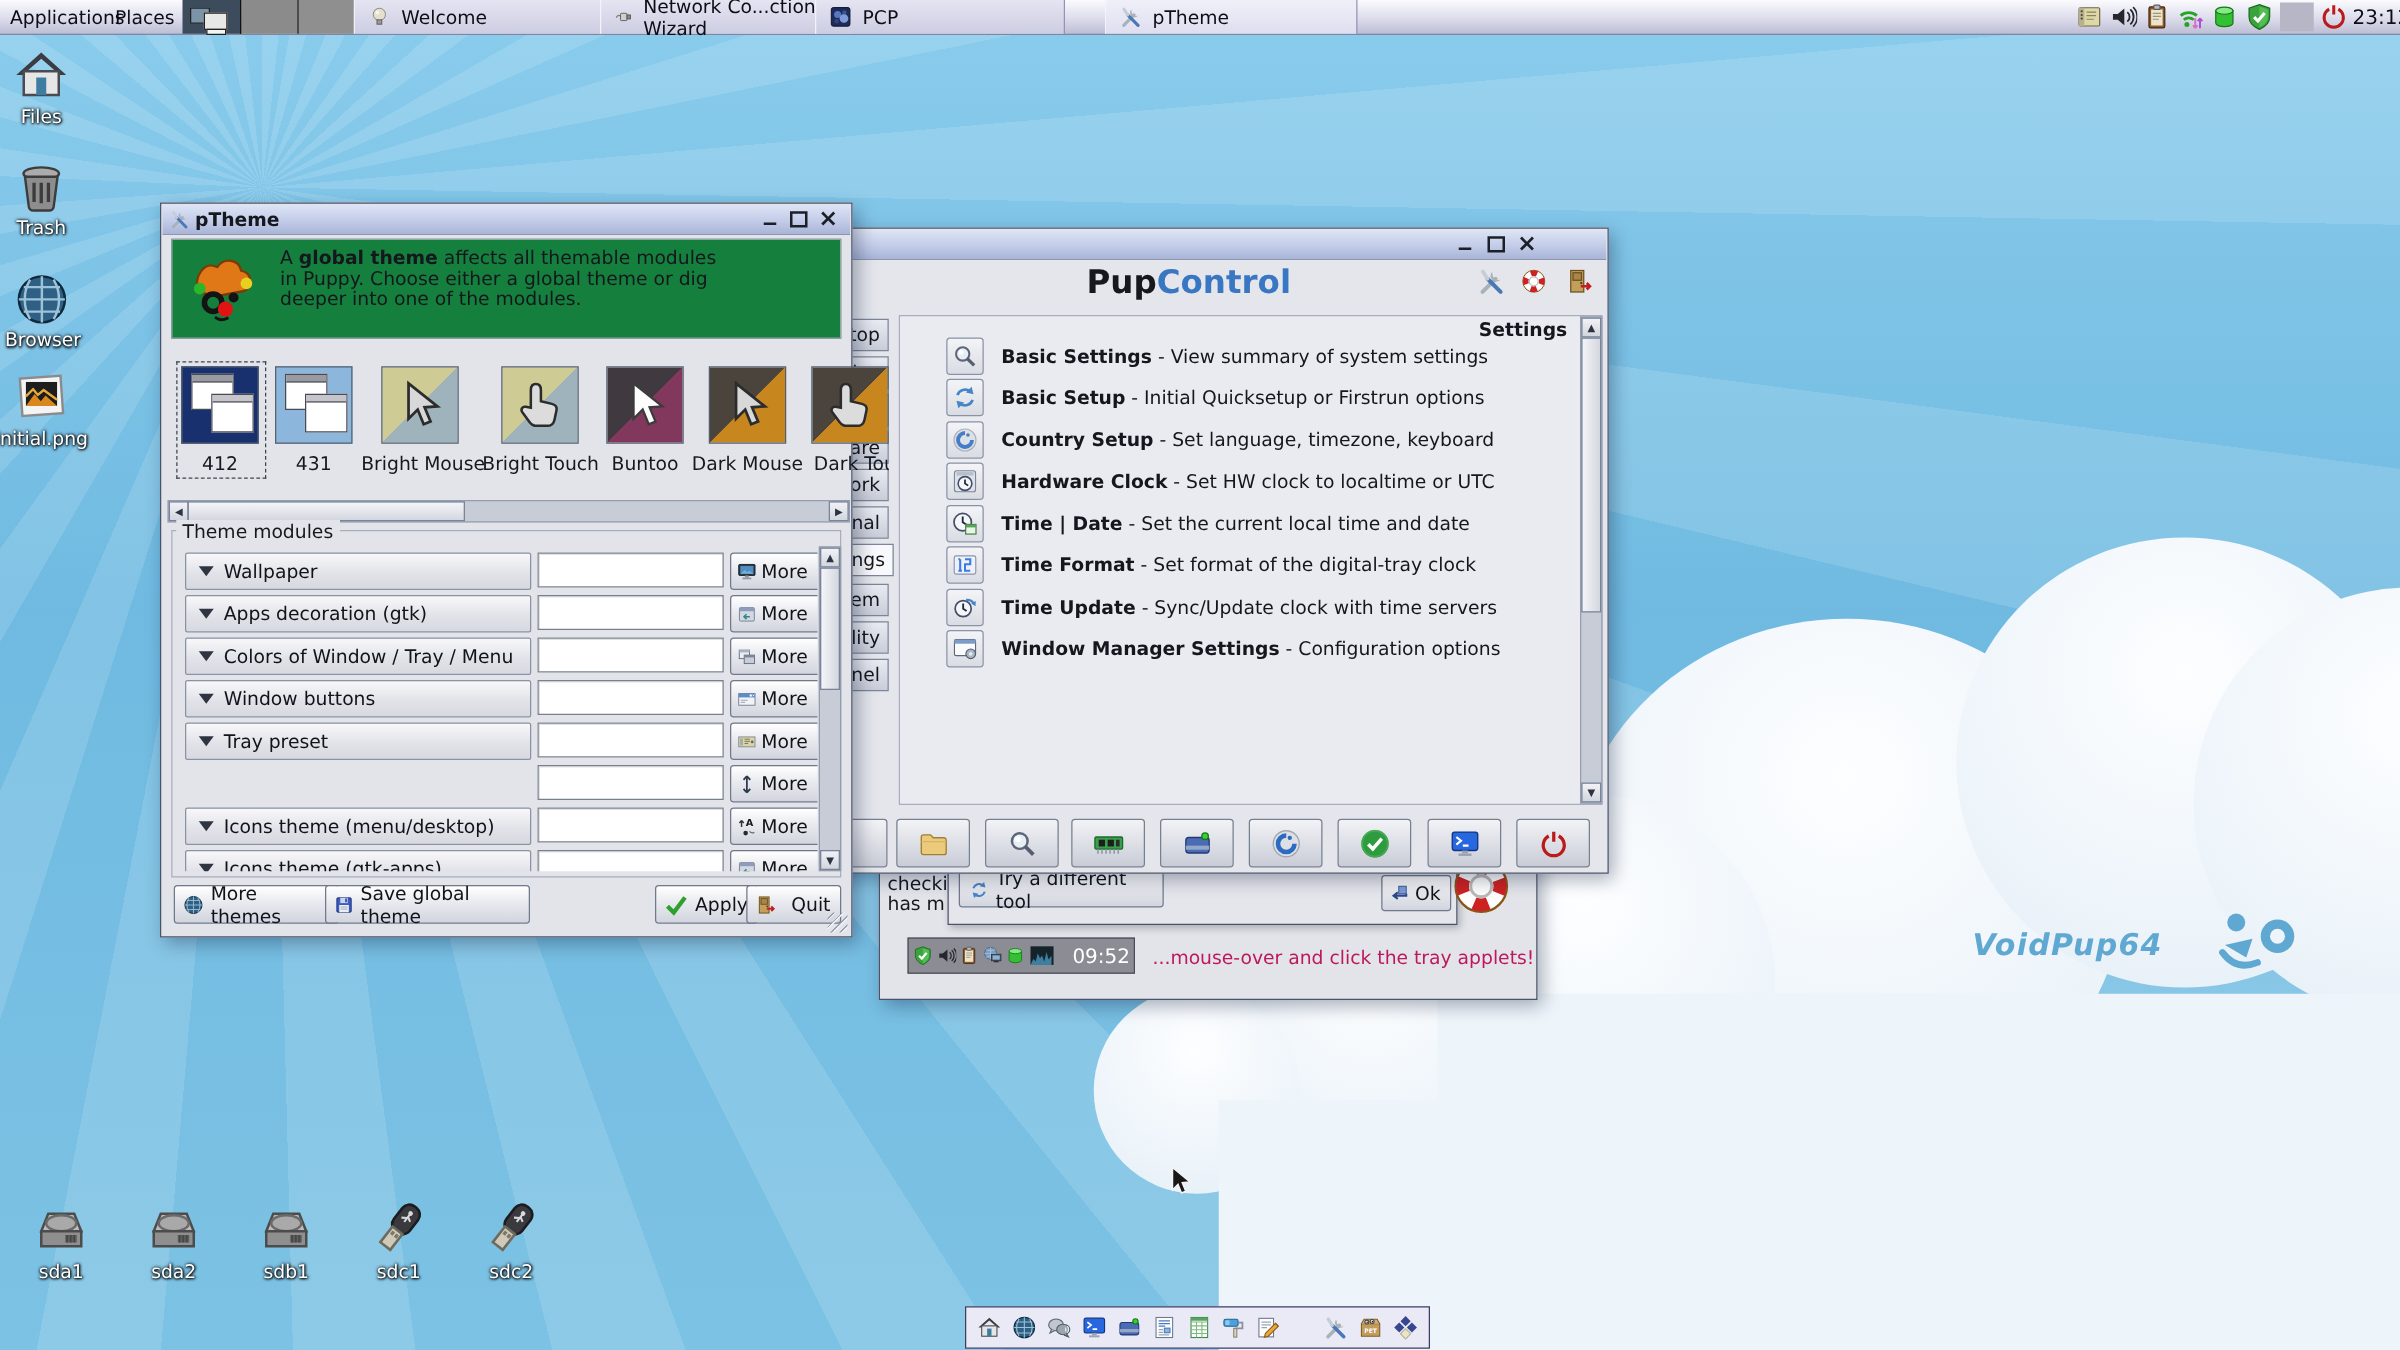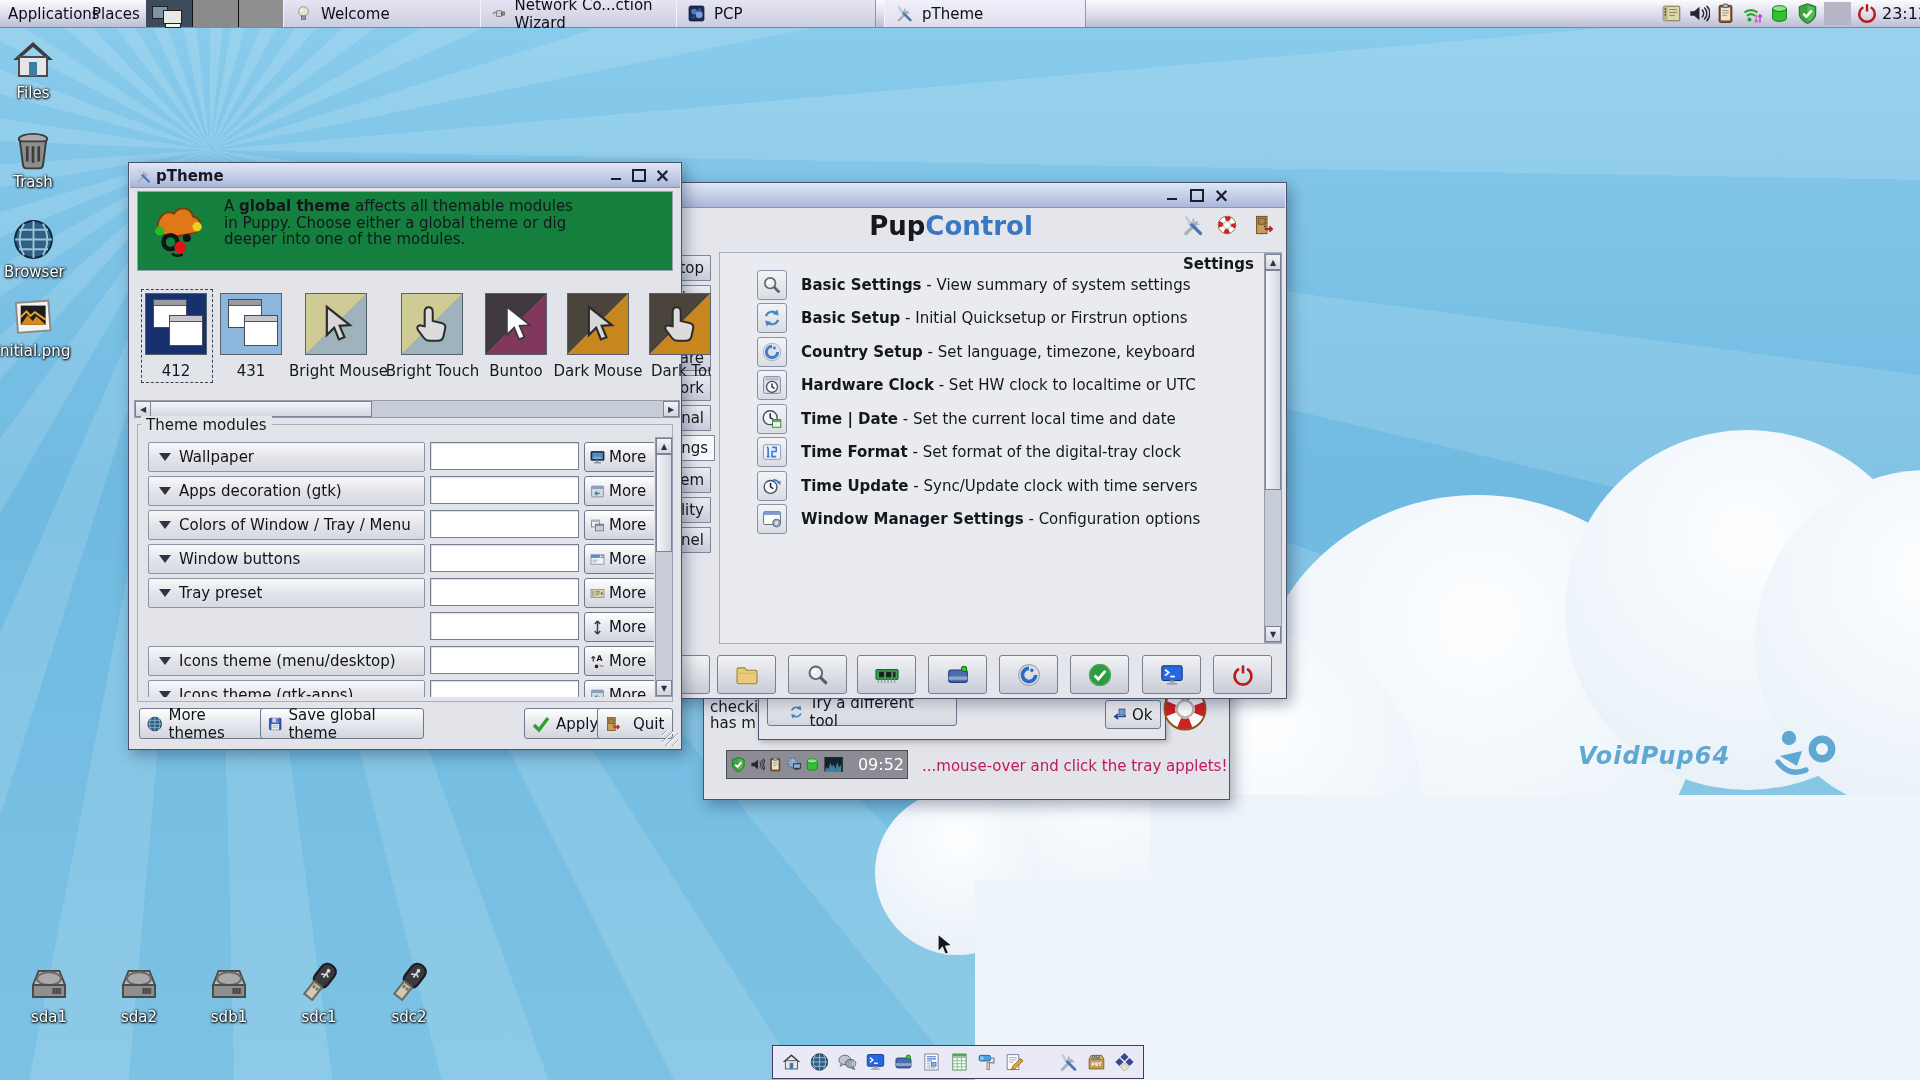--- a/index.html
+++ b/index.html
@@ -436,21 +436,21 @@
           <use href="#s-bulb"></use>
         </svg>
       <span>Welcome</span>
     </div>
     <div class="taskbtn" style="left:480px;width:182px">
       <svg class="ic" width="19" height="19">
           <use href="#s-plug"></use>
         </svg>
       <span>Network Co...ction Wizard</span>
     </div>
-    <div class="taskbtn" style="left:676px;width:178px">
+    <div class="taskbtn" style="left:652px;width:178px">
       <svg class="ic" width="19" height="19">
           <use href="#s-pcp"></use>
         </svg>
       <span>PCP</span>
     </div>
     <div class="taskbtn active" style="left:884px;width:180px">
       <svg class="ic" width="19" height="19">
           <use href="#s-tools"></use>
         </svg>
       <span>pTheme</span>
@@ -539,21 +539,21 @@
 
   <div class="win" style="left:703px;top:598px;width:525px;height:200px;z-index:5">
     <div class="abs" style="left:6px;top:84px;width:50px;height:52px;overflow:hidden;font-size:15px;color:#14171d;line-height:16px">
       <div>has d</div>
       <div>checki</div>
       <div>has m</div>
     </div>
 
     <div class="abs" style="left:54px;top:84px;width:406px;height:55px;background:#e4e6ec;border:1px solid #49536a;box-shadow:2px 2px 6px rgba(0,0,0,.25)">
       <div class="entry abs" style="left:6px;top:-8px;width:392px;height:14px"></div>
-      <div class="btn abs" style="left:8px;top:13px;width:148px;height:27px;padding:0 20px;gap:5px">
+      <div class="btn abs" style="left:8px;top:13px;width:148px;height:27px;padding:0 7px;gap:5px">
         <svg class="ic" width="18" height="18">
             <use href="#s-sync"></use>
           </svg>
         <span>Try a different tool</span>
       </div>
       <div class="btn abs" style="left:346px;top:16px;width:46px;height:27px;padding:0 4px;gap:4px">
         <svg class="ic" width="18" height="18">
             <use href="#s-enter"></use>
           </svg>
         <span>Ok</span>

